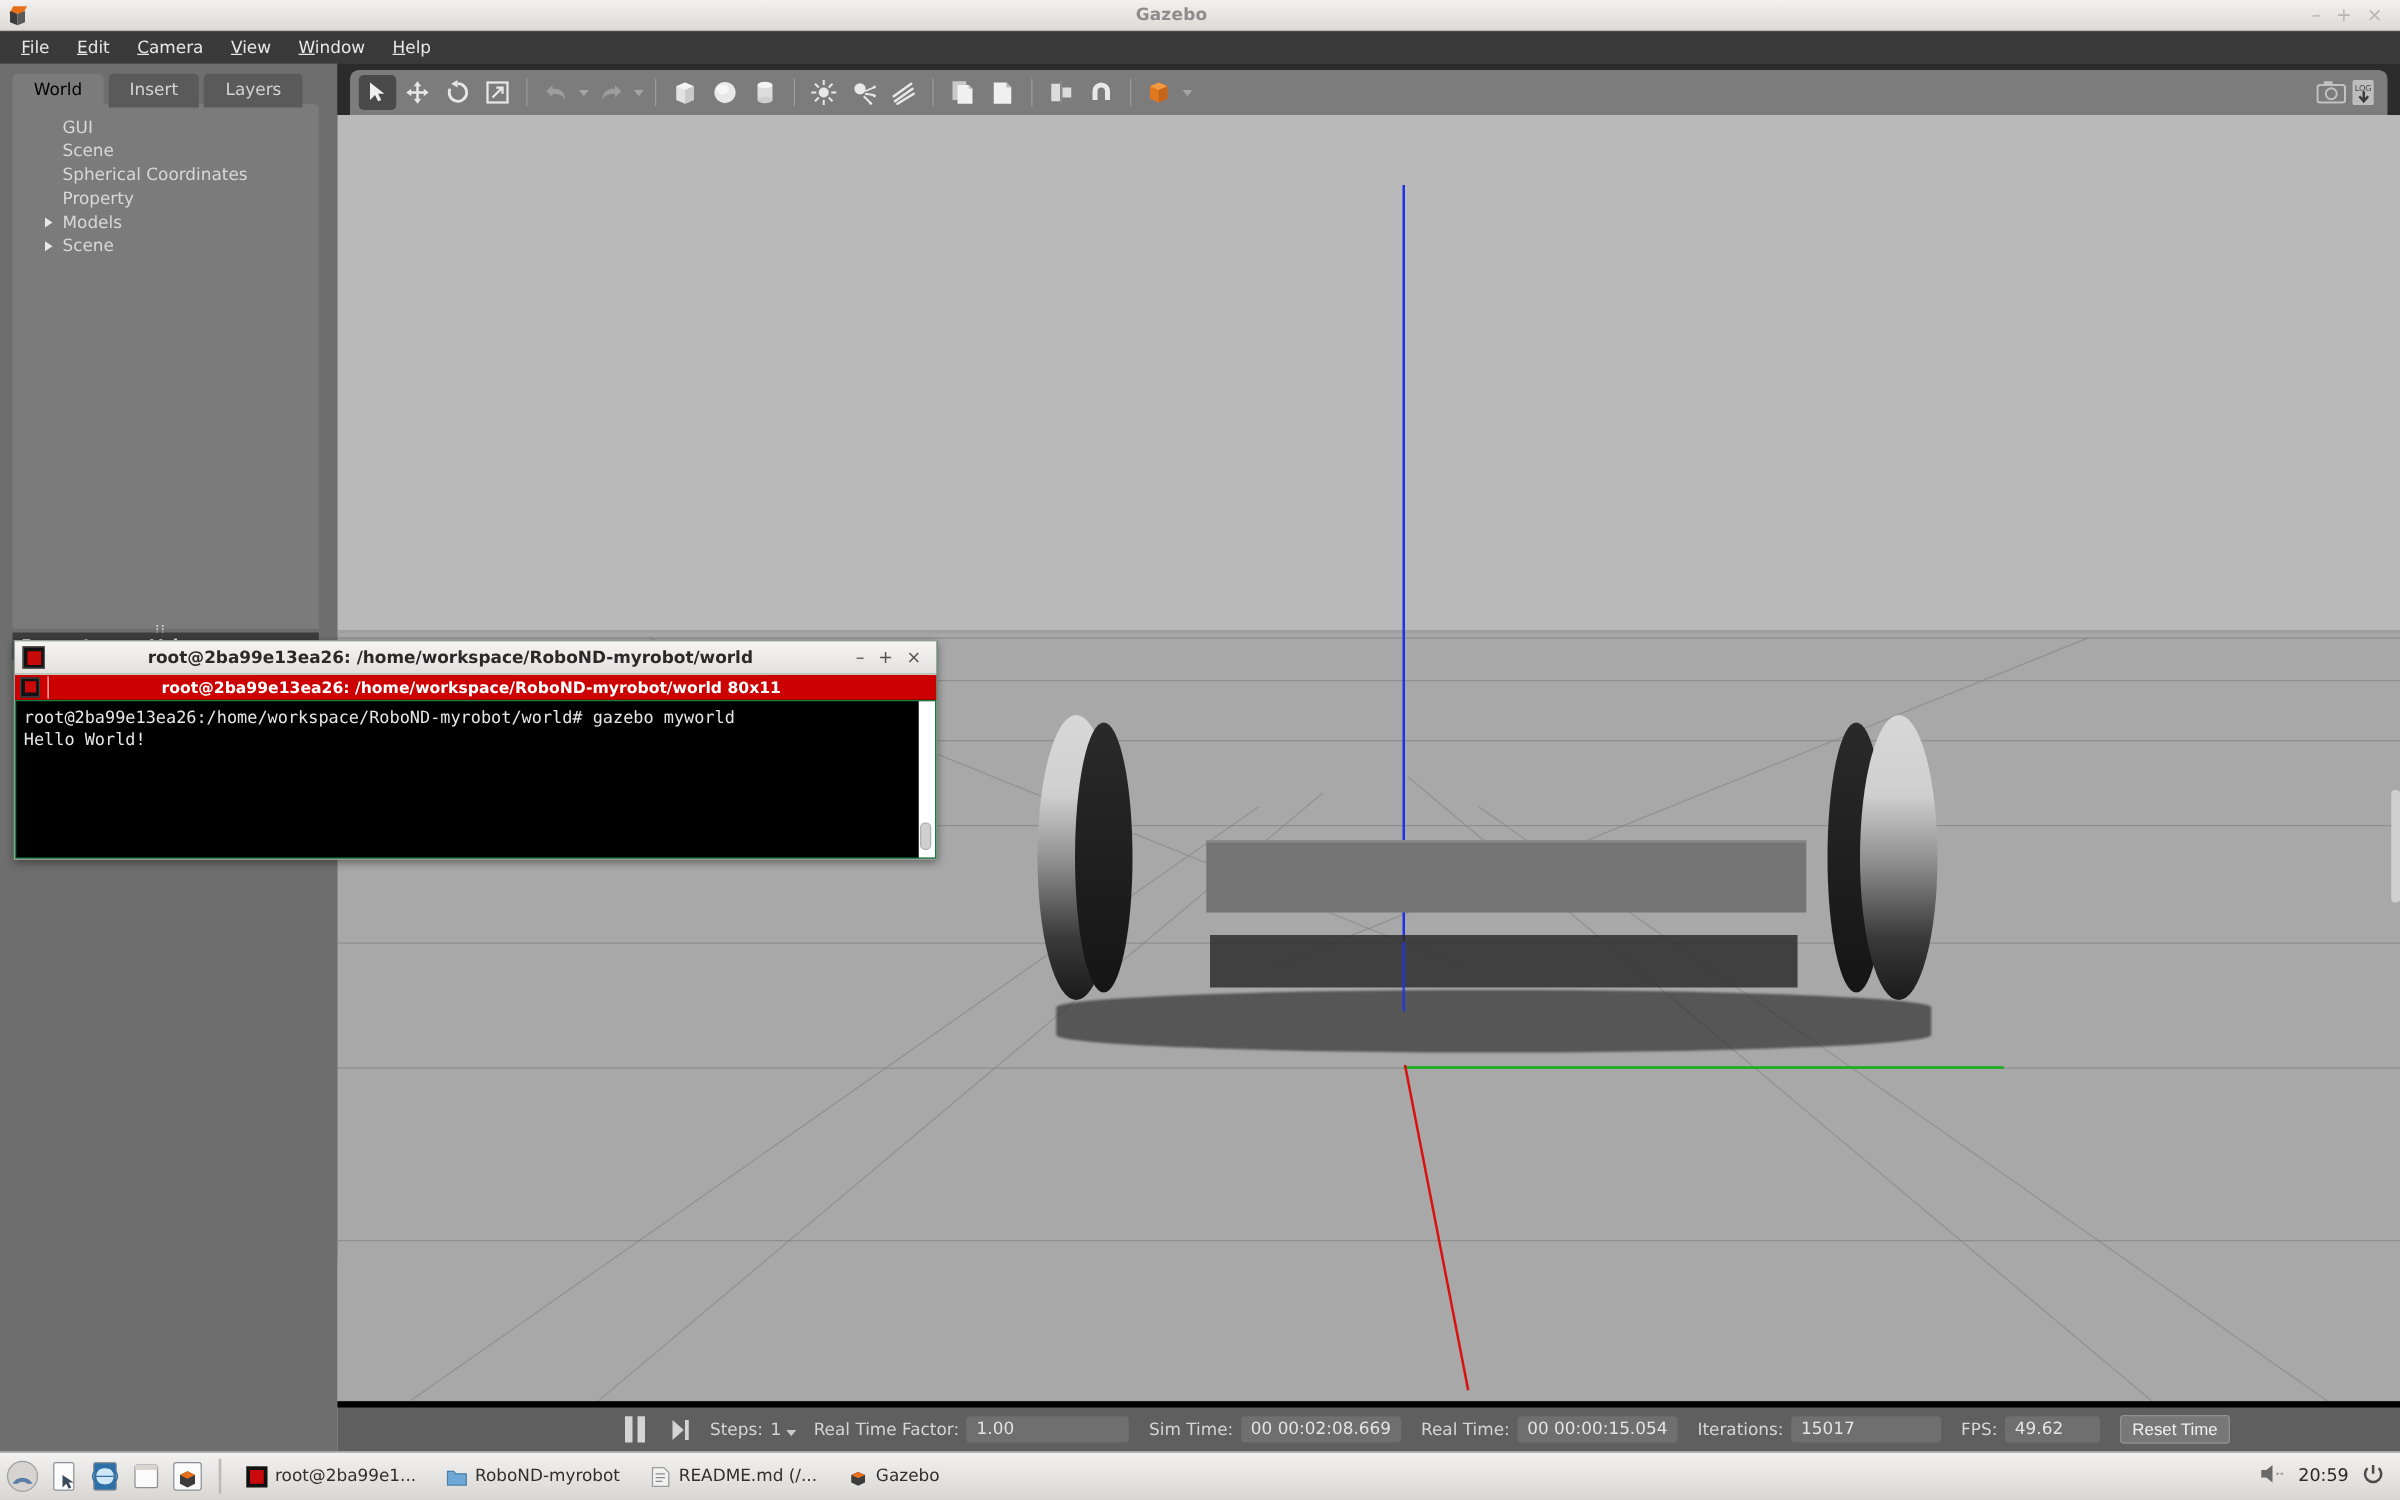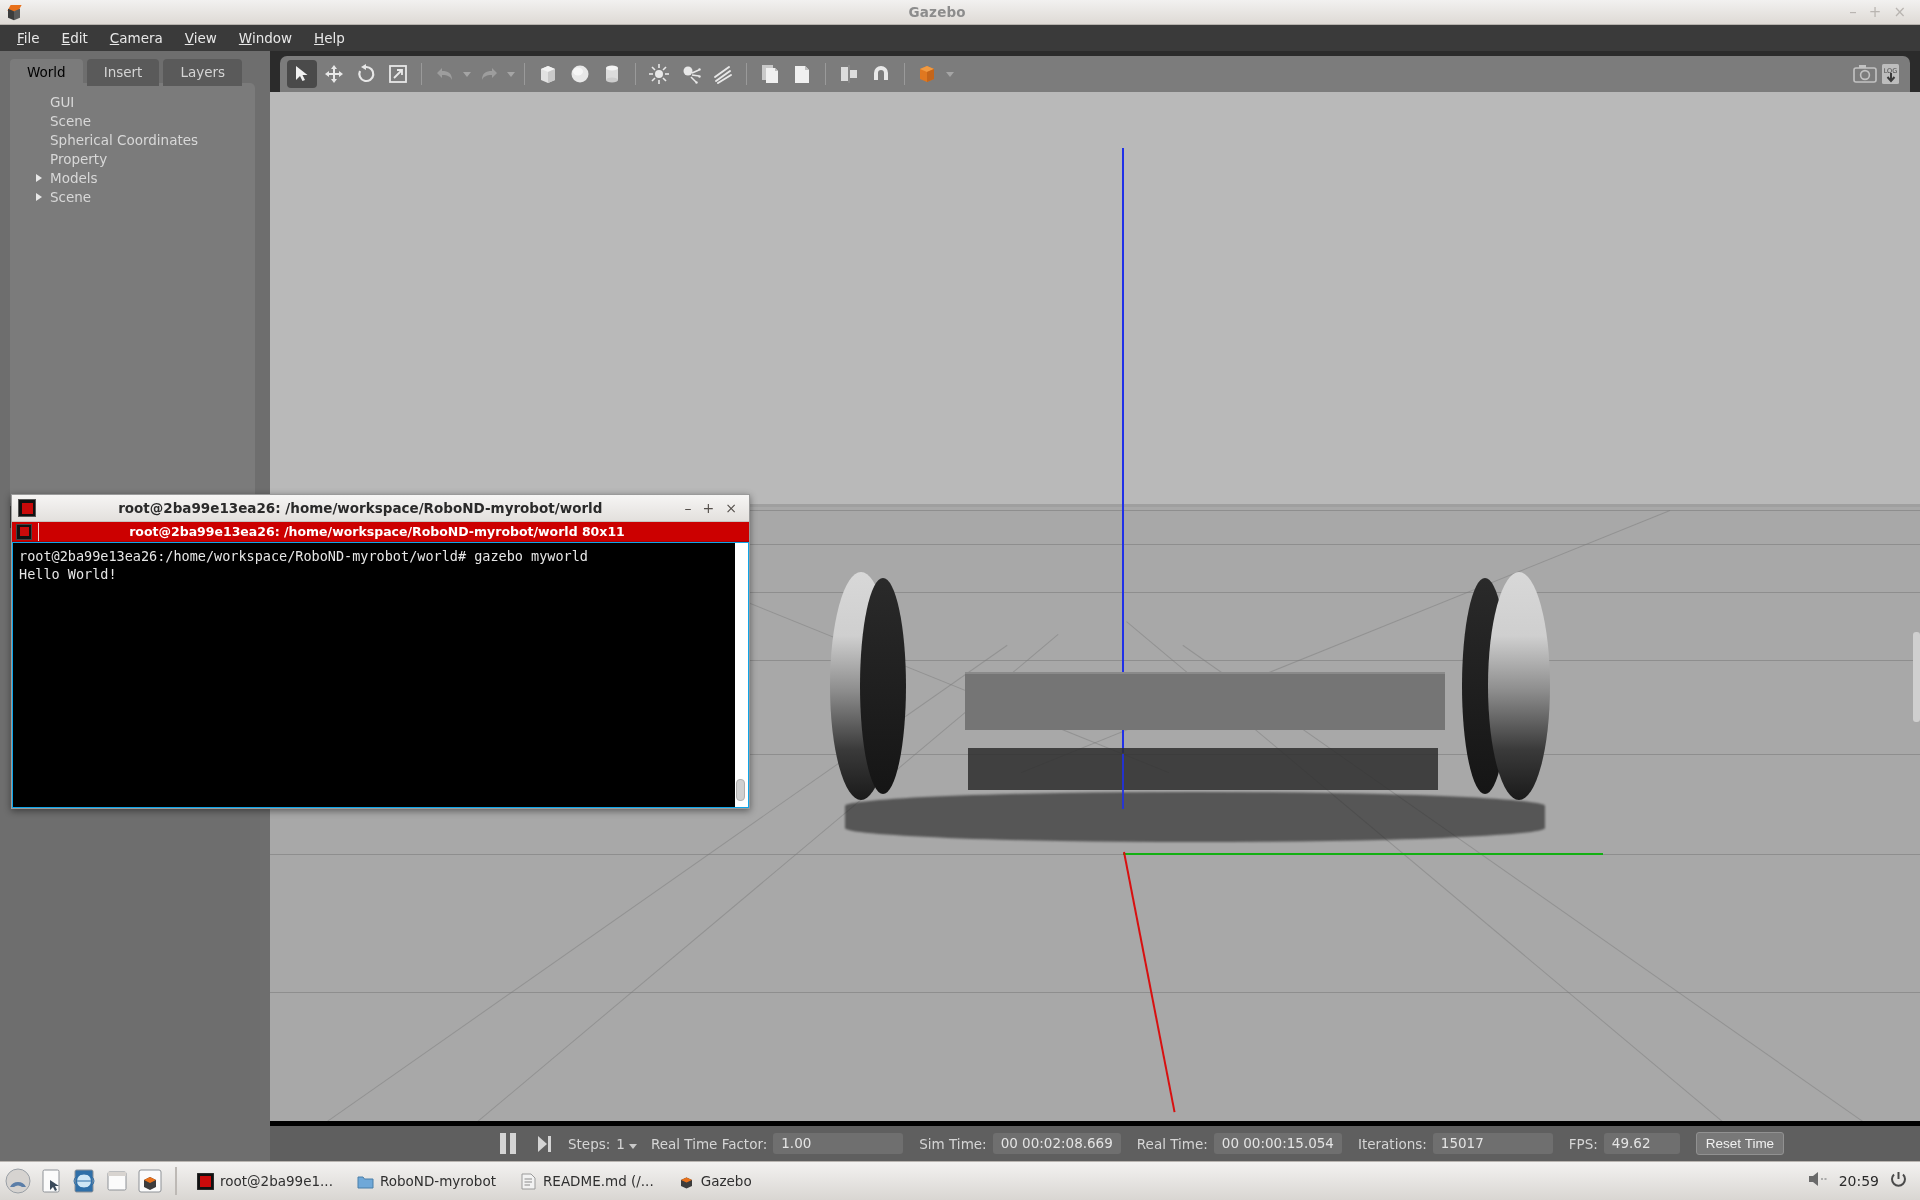--- a/index.html
+++ b/index.html
@@ -195,22 +195,22 @@
     width:0;height:0;border-left:4px solid transparent;border-right:4px solid transparent;
     border-top:5px solid #c9c9c9; margin:6px 0 0 4px;
   }
   #reset-btn{
     background:#787878; border:1px solid #919191; border-radius:3px;
     font-size:13.5px; color:#f0f0f0; padding:3px 9px; cursor:default;
   }
 
   
   #terminal{
-    position:absolute; left:11px; top:494px; width:739px; height:315px;
-    background:#0ea5e9; border:1px solid #9a9a9a; box-shadow:0 2px 7px rgba(0,0,0,.45);
+    position:absolute; left:11px; top:512px; width:739px; height:176px;
+    background:#15803d; border:1px solid #9a9a9a; box-shadow:0 2px 7px rgba(0,0,0,.45);
   }
   #term-title{
     height:27px; background:linear-gradient(#f6f5f4,#e3e0dd);
     display:flex; align-items:center; border-bottom:1px solid #c8c4c0;
   }
   #term-icon{
     width:18px;height:18px;margin-left:6px;background:#111;
     display:flex;align-items:center;justify-content:center;border:1px solid #555;
   }
   #term-icon i{ width:11px;height:11px;background:#c90a0a;display:block;}

